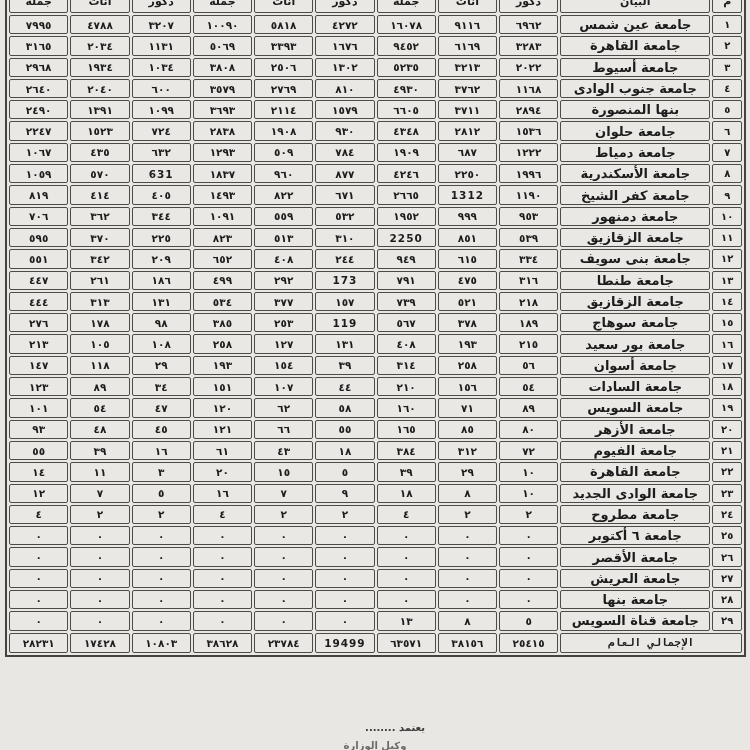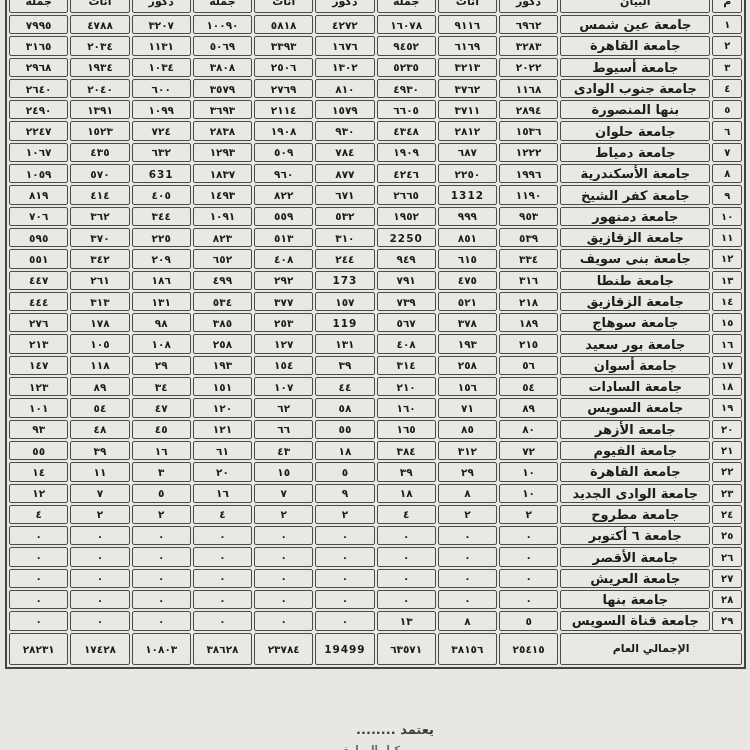--- a/index.html
+++ b/index.html
@@ -31,27 +31,27 @@
     vertical-align:middle;
     padding:0;
     overflow:hidden;
     white-space:nowrap;
   }
   th{height:23px;font-size:11px;}
   td{height:19.3px;font-size:10.5px;}
   td.val{letter-spacing:1px;font-size:10.5px;}
   td.uni{font-size:13px;margin-left:19px;}
   td.num{font-size:10px;}
-  tr.total td{height:32px;}
-  tr.total td.label{font-size:11px;}
+  tr.total td{height:20px;}
+  tr.total td.label{font-size:11px;font-family:Liberation Mono, monospace;}
   .footer-block{
     position:absolute;left:0;right:0;top:722px;
     text-align:center;color:#3d3d3d;
   }
-  .approve-line{font-size:13px;font-weight:bold;letter-spacing:0.5px;padding-left:40px;}
+  .approve-line{font-size:10px;font-weight:bold;letter-spacing:0.5px;padding-left:40px;}
   .sign-line{font-size:10px;font-weight:bold;color:#6d6c68;margin-top:7px;letter-spacing:0.5px;}
 </style>
 </head>
 <body>
 
 <div class="sheet">
   <table>
     <colgroup>
       <col class="c-num">
         <col class="c-name">

